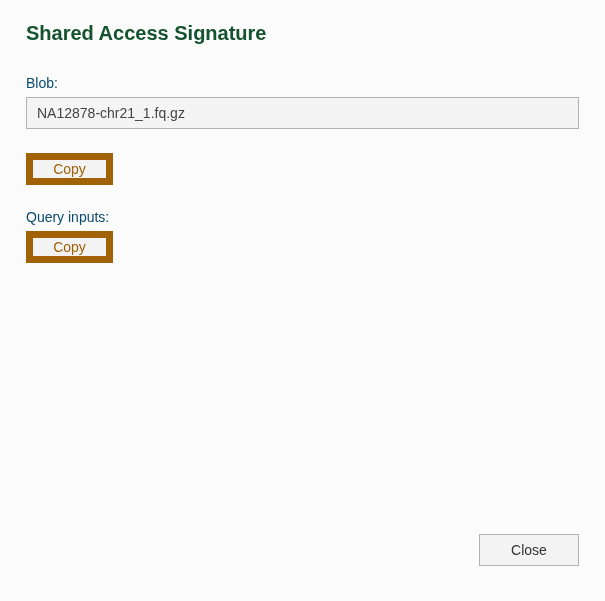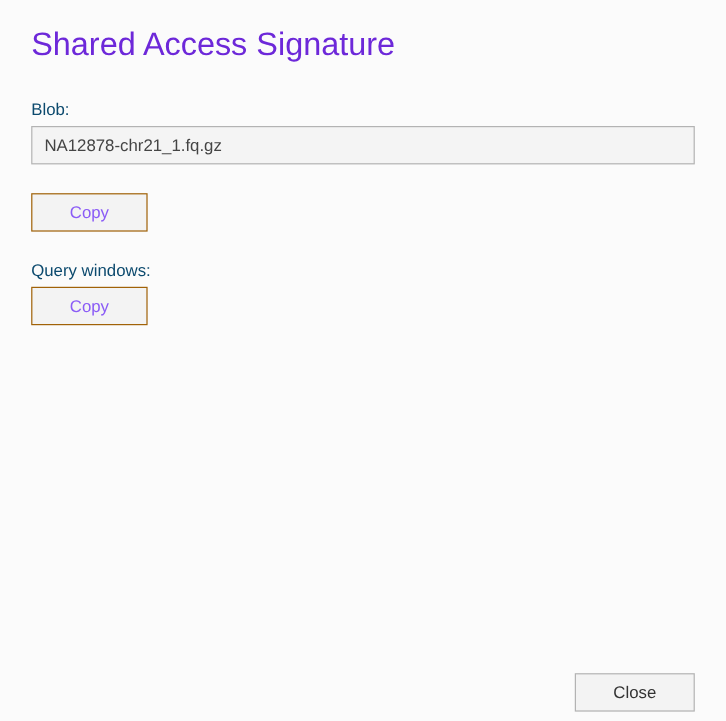--- a/index.html
+++ b/index.html
@@ -15,23 +15,23 @@
       overflow: hidden;
       position: relative;
     }
     .container {
       padding: 22px 26px;
       height: 100%;
       display: flex;
       flex-direction: column;
     }
     .title {
-      font-size: 27px;
-      font-weight: 400;
-      color: #6d28d9;
+      font-size: 20px;
+      font-weight: 700;
+      color: #14532d;
       margin-bottom: 30px;
     }
     .field-group {
       margin-bottom: 24px;
     }
     .field-label {
       font-size: 14px;
       color: #0c4a6e;
       margin-bottom: 6px;
       display: block;
@@ -49,32 +49,32 @@
       background: #f4f4f4;
       font-family: "Segoe UI", -apple-system, sans-serif;
       font-size: 14px;
       color: #444;
       outline: none;
       overflow: hidden;
       text-overflow: clip;
       white-space: nowrap;
     }
     .copy-btn {
-      width: 97px;
+      width: 87px;
       height: 32px;
-      border: 1px solid #a16207;
+      border: 7px solid #a16207;
       background: #f3f3f3;
       font-family: "Segoe UI", -apple-system, sans-serif;
       font-size: 14px;
-      color: #8b5cf6;
+      color: #a16207;
       cursor: pointer;
     }
     .footer {
       position: absolute;
-      bottom: 8px;
+      bottom: 35px;
       right: 26px;
     }
     .close-btn {
       width: 100px;
       height: 32px;
       border: 1px solid #b3b3b3;
       background: #f3f3f3;
       font-family: "Segoe UI", -apple-system, sans-serif;
       font-size: 14px;
       color: #333;
@@ -94,21 +94,21 @@
     </div>
   </div>
 
   <div class="field-group">
     <div class="row">
       <button class="copy-btn">Copy</button>
     </div>
   </div>
 
   <div class="field-group">
-    <label class="field-label">Query windows:</label>
+    <label class="field-label">Query inputs:</label>
     <div class="row">
       <button class="copy-btn">Copy</button>
     </div>
   </div>
 
   <div class="footer">
     <button class="close-btn">Close</button>
   </div>
 </div>
 

